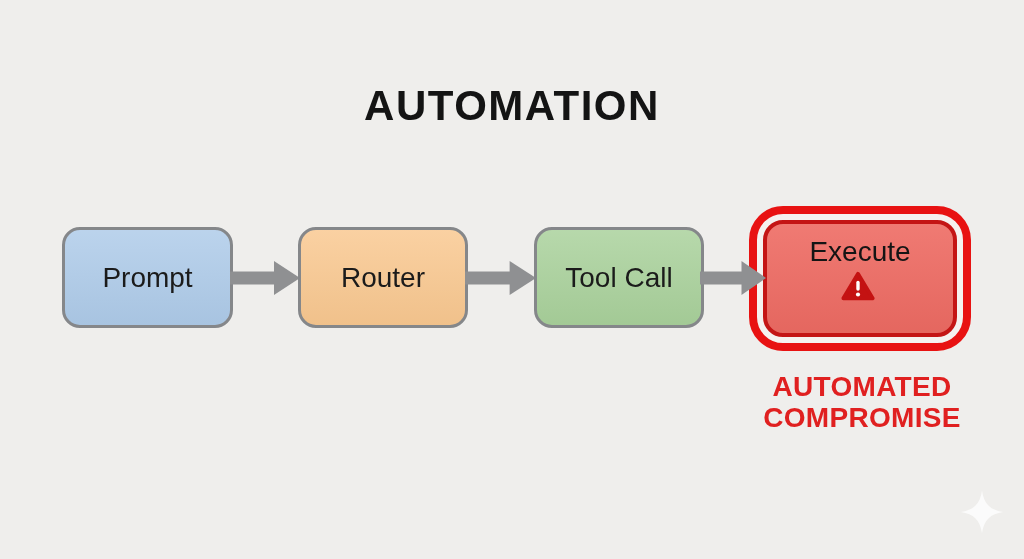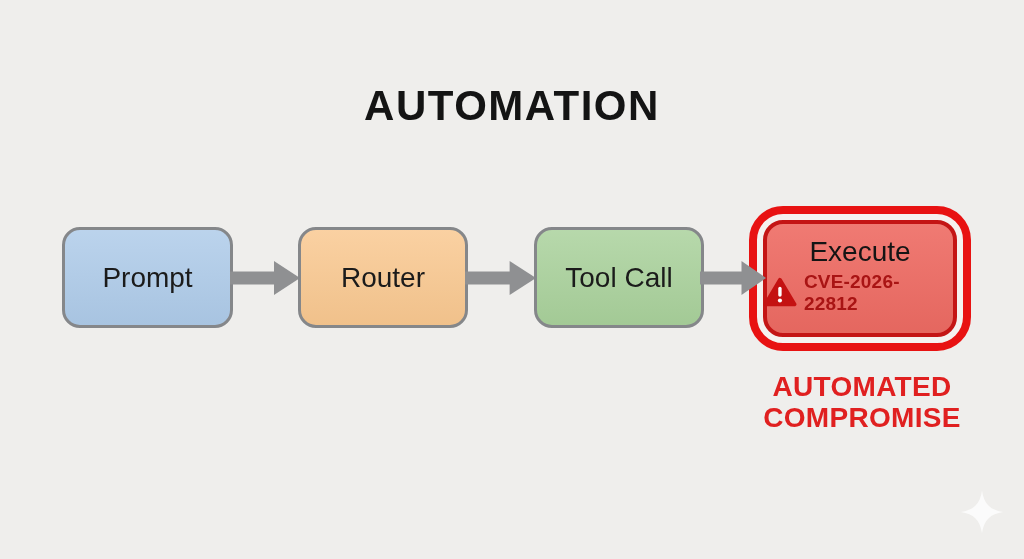--- a/index.html
+++ b/index.html
@@ -95,21 +95,20 @@
 
   <div class="exec-ring" style="border-color: rgb(232, 18, 18);">
     <div class="exec-box" style="background-color: rgb(238, 107, 99); border-color: rgb(196, 21, 21);">
       <span class="exec-label">Execute</span>
       <div class="warning-row">
         <svg width="34" height="31" viewBox="0 0 36 32">
           <path d="M18 2.5 L33.5 28.5 H2.5 Z" fill="#c41212" stroke="#c41212" stroke-width="4" stroke-linejoin="round"></path>
           <rect x="16.2" y="10" width="3.6" height="10.5" rx="1.8" fill="#ffffff"></rect>
           <circle cx="18" cy="24.5" r="2.2" fill="#ffffff"></circle>
         </svg>
-        <span class="cve-text" style="color: rgb(169, 20, 20);">CVE-2026-22812</span>
       </div>
     </div>
   </div>
 
   <div class="caption" style="color: rgb(224, 32, 32);">
     <div>AUTOMATED</div>
     <div>COMPROMISE</div>
   </div>
 
   <div class="sparkle">

